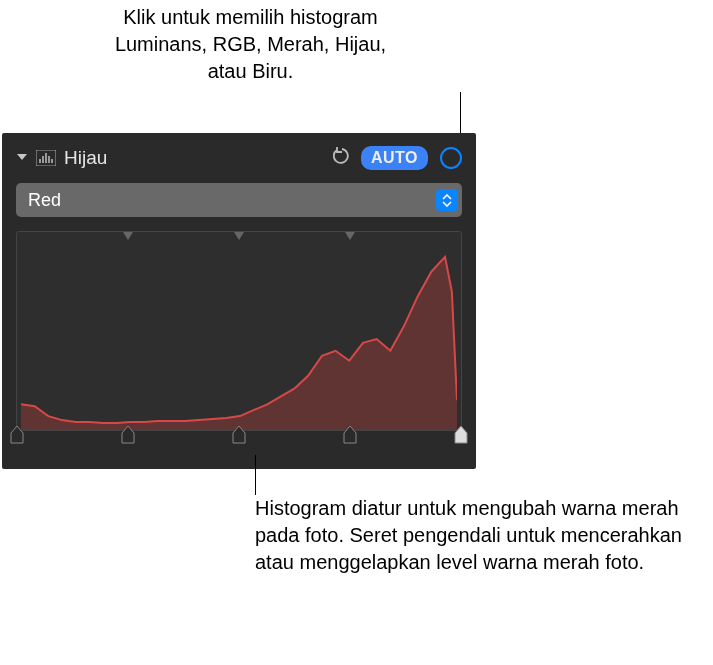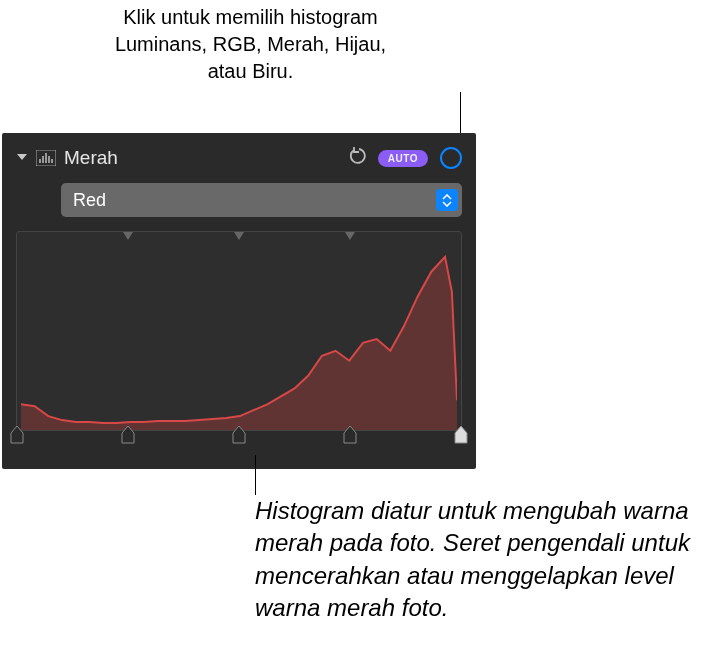--- a/index.html
+++ b/index.html
@@ -72,23 +72,23 @@
       flex: 1;
       margin-left: 2px;
     }
     .reset-btn {
       color: #bbb;
       font-size: 18px;
       cursor: pointer;
       margin-right: 4px;
     }
     .auto-btn {
-      background: #8b5cf6;
+      background: #3b82f6;
       color: #eee;
-      font-size: 10px;
+      font-size: 16px;
       font-weight: 600;
       letter-spacing: 0.5px;
       padding: 3px 10px;
       border-radius: 10px;
       cursor: pointer;
     }
     .toggle-circle {
       width: 22px;
       height: 22px;
       border: 2.5px solid #0a84ff;
@@ -98,21 +98,20 @@
     }
     .dropdown {
       margin-top: 10px;
       background: #696969;
       border-radius: 5px;
       height: 34px;
       display: flex;
       align-items: center;
       padding: 0 4px 0 12px;
       cursor: pointer;
-      margin-left: 45px;
     }
     .dropdown-label {
       color: #fff;
       font-size: 18px;
       flex: 1;
     }
     .dropdown-arrows {
       width: 22px;
       height: 22px;
       background: #0a84ff;
@@ -172,24 +171,23 @@
       top: 455px;
       width: 1px;
       height: 40px;
       background: #000;
     }
     .callout-bottom {
       position: absolute;
       top: 495px;
       left: 255px;
       width: 450px;
-      font-size: 24px;
+      font-size: 20px;
       line-height: 1.35;
       color: #000;
-      font-style: italic;
     }
   </style>
 </head>
 <body>
 
 <div class="callout-top">Klik untuk memilih histogram Luminans, RGB, Merah, Hijau, atau Biru.</div>
 <div class="callout-line-top"></div>
 
 <div class="panel">
 
@@ -202,21 +200,21 @@
     <span class="levels-icon">
       <svg width="20" height="16" viewBox="0 0 20 16">
         <rect x="0" y="0" width="20" height="16" fill="none" stroke="#999" stroke-width="1.2" rx="1"></rect>
         <rect x="3" y="9" width="2" height="4" fill="#999"></rect>
         <rect x="6" y="6" width="2" height="7" fill="#999"></rect>
         <rect x="9" y="3" width="2" height="10" fill="#999"></rect>
         <rect x="12" y="6" width="2" height="7" fill="#999"></rect>
         <rect x="15" y="9" width="2" height="4" fill="#999"></rect>
       </svg>
     </span>
-    <span class="panel-title">Merah</span>
+    <span class="panel-title">Hijau</span>
     <span class="reset-btn">
       <svg width="18" height="18" viewBox="0 0 18 18">
         <path d="M 4 3 A 7 7 0 1 0 9 2" fill="none" stroke="#bbb" stroke-width="1.8"></path>
         <path d="M 4 -1 L 4 4 L 9 4" fill="none" stroke="#bbb" stroke-width="1.8" transform="translate(0,1)"></path>
       </svg>
     </span>
     <span class="auto-btn">AUTO</span>
     <span class="toggle-circle"></span>
   </div>
 

